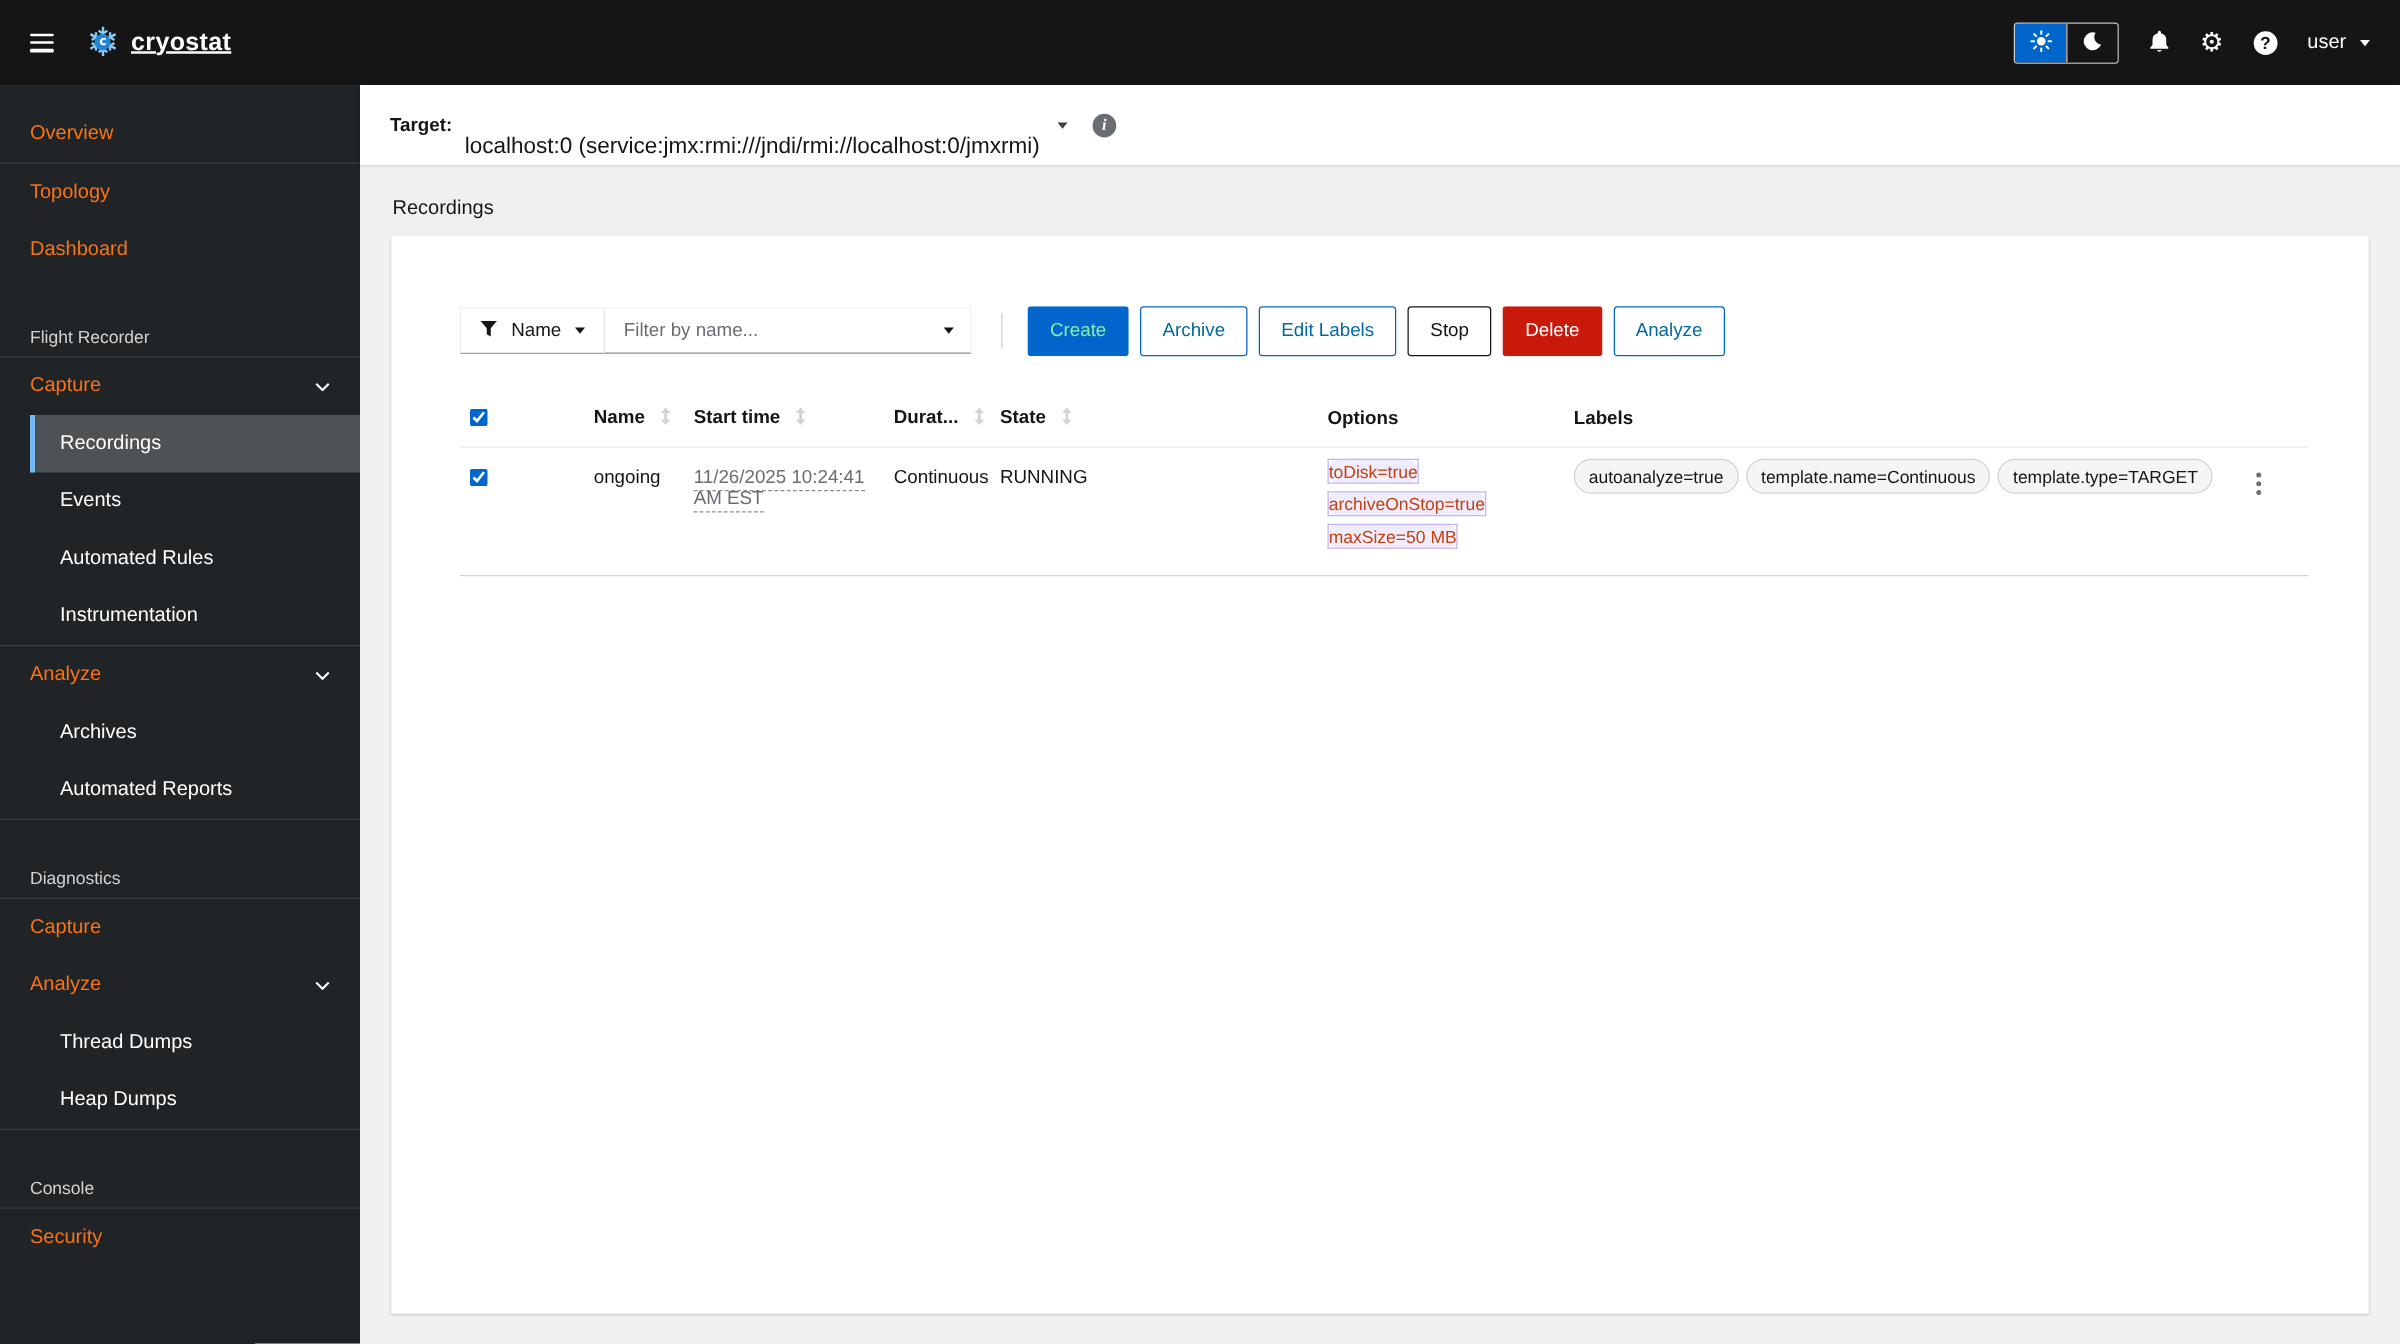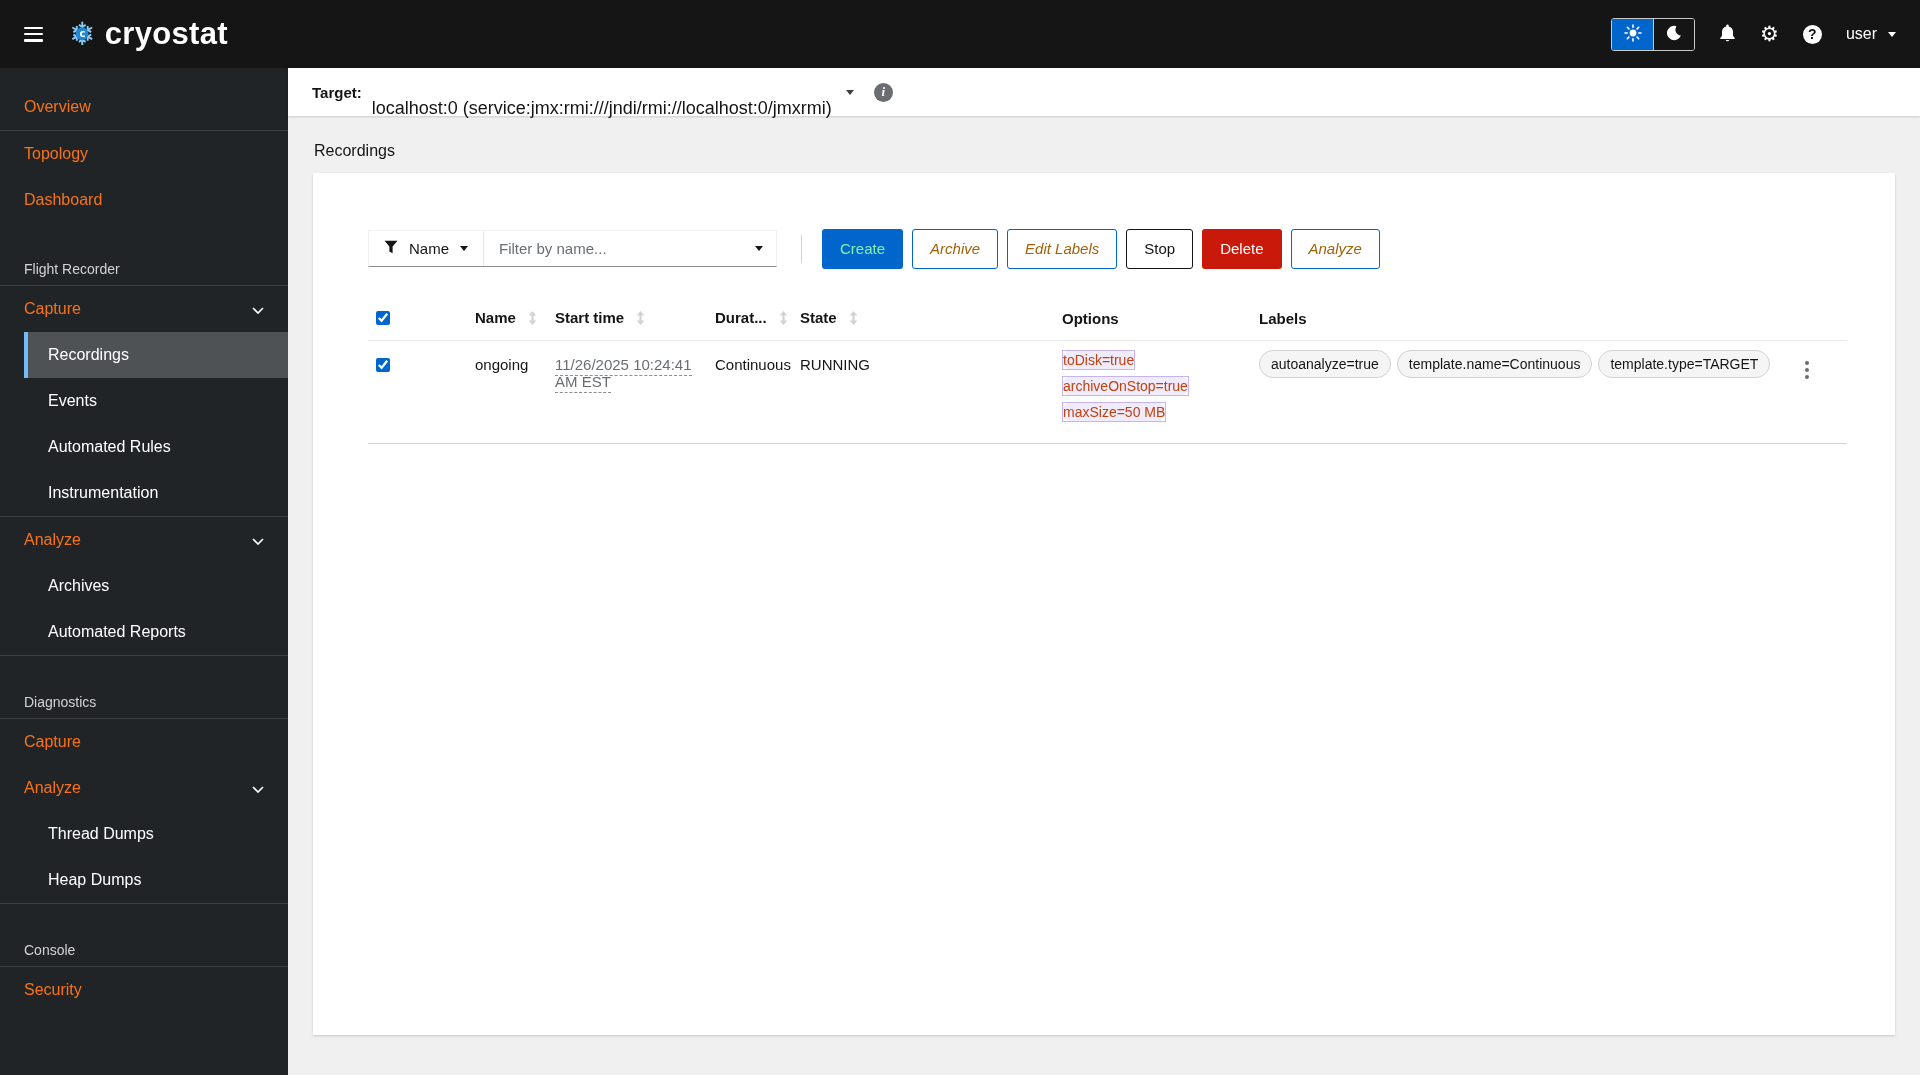--- a/index.html
+++ b/index.html
@@ -12,21 +12,21 @@
   
   .masthead { height:68px; background:#151515; display:flex; align-items:center; padding:0 24px; color:#fff; }
   .hamburger { width:19px; height:15px; display:flex; flex-direction:column; justify-content:space-between;
     background:none; border:none; cursor:pointer; padding:0; margin-right:26px; }
   .hamburger span { height:2.6px; background:#fff; border-radius:1px; }
   .brand { display:flex; align-items:center; gap:9px; cursor:pointer; }
   .snowflake { font-family:"DejaVu Sans", sans-serif; font-size:32px; color:#8ecbf0; position:relative; line-height:1; }
   .logo-c { position:absolute; top:50%; left:50%; transform:translate(-50%,-52%); width:13px; height:13px;
     background:#2186d6; color:#fff; border-radius:50%; font-size:10px; font-weight:bold;
     display:flex; align-items:center; justify-content:center; }
-  .brand-name { font-size:31px; font-weight:bold; letter-spacing:.3px; }
+  .brand-name { font-size:20px; font-weight:bold; letter-spacing:.3px;text-decoration:underline; }
   .masthead-right { margin-left:auto; display:flex; align-items:center; gap:24px; }
   .theme-toggle { display:flex; border:1px solid #c9c9c9; border-radius:3px; overflow:hidden; }
   .theme-btn { width:41px; height:31px; display:flex; align-items:center; justify-content:center;
     border:none; background:transparent; cursor:pointer; padding:0; }
   .theme-btn.active { background:#0066cc; }
   .theme-btn.moon-seg { border-left:1px solid #c9c9c9; background:#151515; }
   .icon-btn { background:none; border:none; cursor:pointer; padding:0; display:flex; align-items:center; color:#fff; }
   .gear-glyph { font-family:"DejaVu Sans", sans-serif; font-size:21px; color:#fff; line-height:1; }
   .help-circle { width:19px; height:19px; border-radius:50%; background:#fff; color:#151515;
     font-size:14px; font-weight:bold; display:flex; align-items:center; justify-content:center; }
@@ -37,21 +37,21 @@
   .layout { display:flex; height:1007px; }
   .sidebar { width:288px; flex-shrink:0; background:#212427; padding-top:16px; overflow:hidden; }
   .nav-link { color:#f97316; font-size:16px; padding:14px 24px; display:flex; align-items:center;
     justify-content:space-between; cursor:pointer; }
   .nav-sub { margin-left:24px; padding:14px 24px; font-size:16px; color:#fff; cursor:pointer; }
   .nav-sub.current { background:#4f5255; border-left:4px solid #73bcf7; padding-left:20px; }
   .nav-section { color:#d2d2d2; font-size:14px; padding:8px 24px; margin-top:30px; }
   .nav-div { border:none; border-top:1px solid #3c3f42; margin:0; }
   
   .main { flex:1; display:flex; flex-direction:column; min-width:0; }
-  .target-bar { background:#fff; height:48px; display:flex; align-items:center; padding:0 24px;
+  .target-bar { background:#fff; height:64px; display:flex; align-items:center; padding:0 24px;
     box-shadow:0 1px 2px rgba(0,0,0,.15); position:relative; z-index:1; }
   .target-label { font-weight:bold; font-size:15px; margin-right:10px; }
   .target-select { display:flex; align-items:center; gap:14px; cursor:pointer; }
   .target-value { font-size:18px; color:#151515;margin-top:32px; }
   .target-caret { color:#3c3f42; }
   .info-circle { width:19px; height:19px; border-radius:50%; background:#6a6e73; color:#fff;
     font-family:"Liberation Serif", serif; font-size:13px; font-weight:bold; font-style:italic;
     display:flex; align-items:center; justify-content:center; margin-left:20px; cursor:pointer; }
   .content { flex:1; background:#f0f0f0; padding:26px 25px; overflow:hidden; }
   .page-title { font-size:16px; color:#151515; margin:0 0 13px 1px; }
@@ -65,21 +65,21 @@
     background:#fff; cursor:pointer; font-size:15px; color:#151515; border-right:1px solid #e7e7e7;
     font-family:inherit; }
   .filter-input-wrap { display:flex; align-items:center; width:292px; padding:0 13px; cursor:text; }
   .filter-input-wrap input { border:none; outline:none; flex:1; font-size:15px; color:#6a6e73;
     background:transparent; font-family:inherit; }
   .filter-input-wrap input::placeholder { color:#6a6e73; opacity:1; }
   .toolbar-sep { width:1px; height:28px; background:#d2d2d2; margin:0 20px 0 24px; }
   .btn { font-size:15px; padding:9px 17px; border-radius:3px; border:1px solid transparent;
     cursor:pointer; margin-right:9px; font-family:inherit; line-height:1.3; }
   .btn-primary { background:#0066cc; color:#86efac; }
-  .btn-secondary { background:#fff; color:#a16207; border-color:#0066cc;font-style:italic; }
+  .btn-secondary { background:#fff; color:#0369a1; border-color:#0066cc; }
   .btn-control { background:#fff; color:#151515; border-color:#151515; }
   .btn-danger { background:#c9190b; color:#fff; }
   
   table.recordings { margin-top:28px; width:100%; border-collapse:collapse; table-layout:fixed; }
   .recordings th { text-align:left; font-size:15px; font-weight:bold; color:#151515;
     padding:12px 8px; white-space:nowrap; cursor:pointer; border-bottom:1px solid #e7e7e7; }
   .recordings th .sort-ic { margin-left:11px; vertical-align:-2px; }
   .recordings td { padding:15px 8px; font-size:15px; vertical-align:top; }
   .recordings tbody tr { border-bottom:1px solid #d2d2d2; }
   .recordings input[type=checkbox] { width:14px; height:14px; accent-color:#0066cc; margin:2px 0 0 0; cursor:pointer; }

